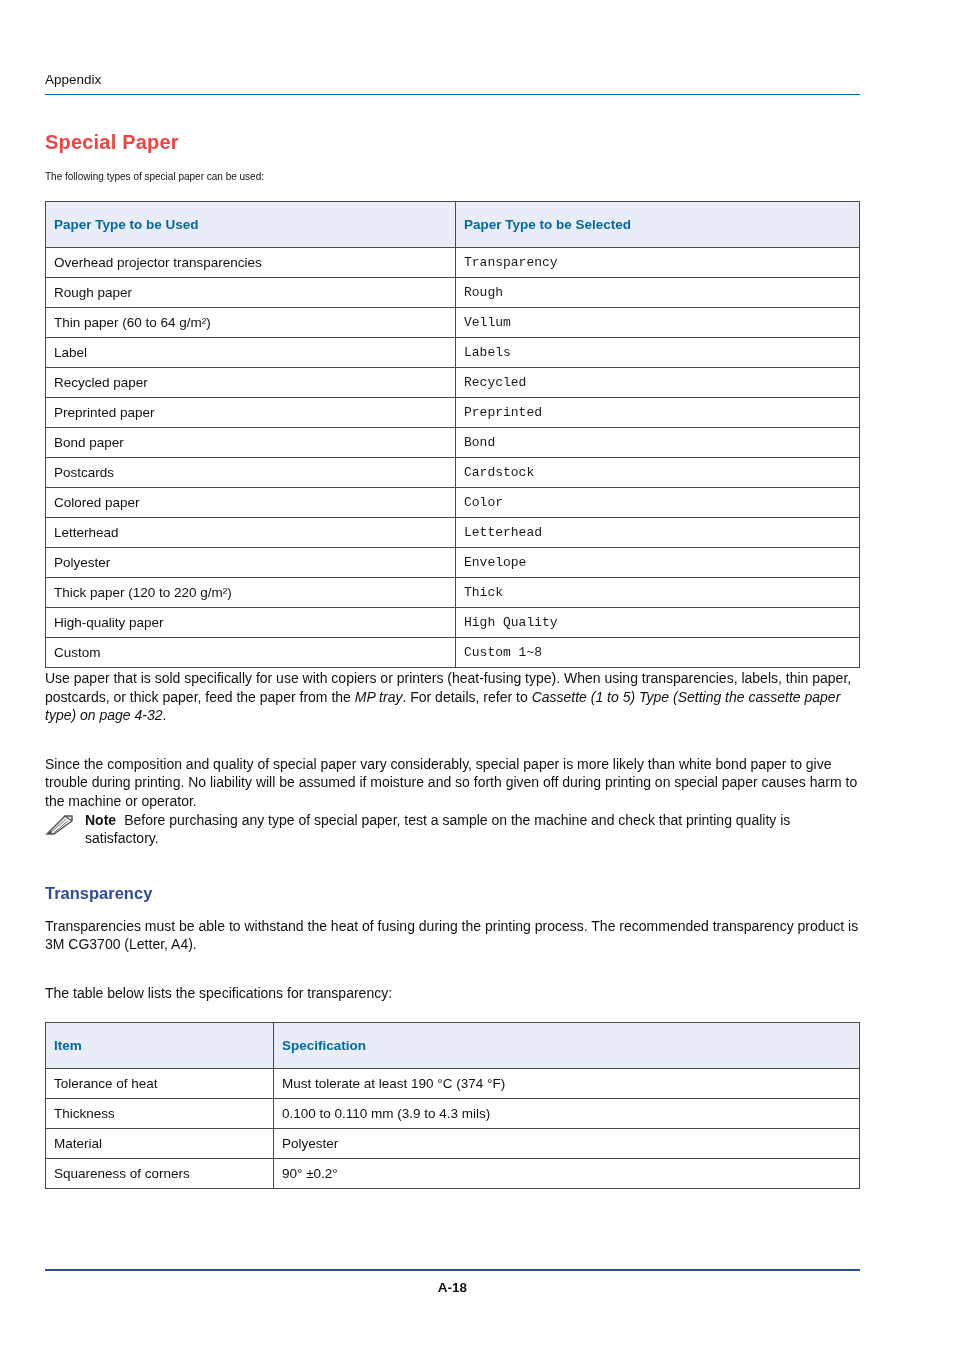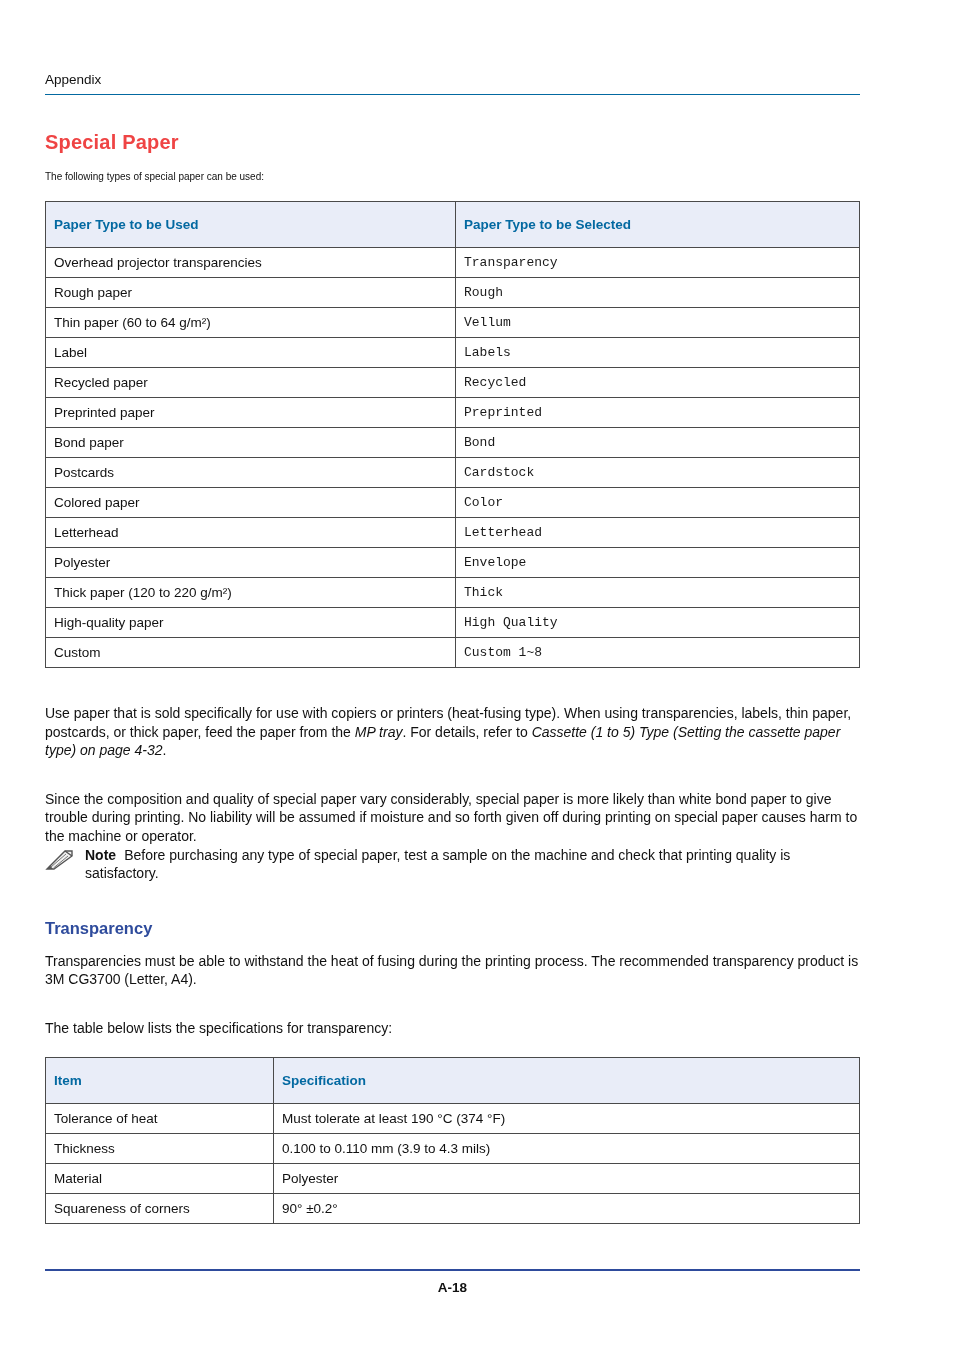--- a/index.html
+++ b/index.html
@@ -63,21 +63,21 @@
   td.mono {
     font-family: "Liberation Mono", "DejaVu Sans Mono", monospace;
     font-size: 13px;
     color: #1a1a1a;
   }
 
   
   .body-para {
     font-size: 14px;
     line-height: 18.6px;
-    margin-top: 36px;
+    margin-top: 1px;
   }
   .body-para + .body-para { margin-top: 30px; }
   .em { font-style: italic; }
 
   
   .note {
     display: flex;
     align-items: flex-start;
   }
   .note-icon {

